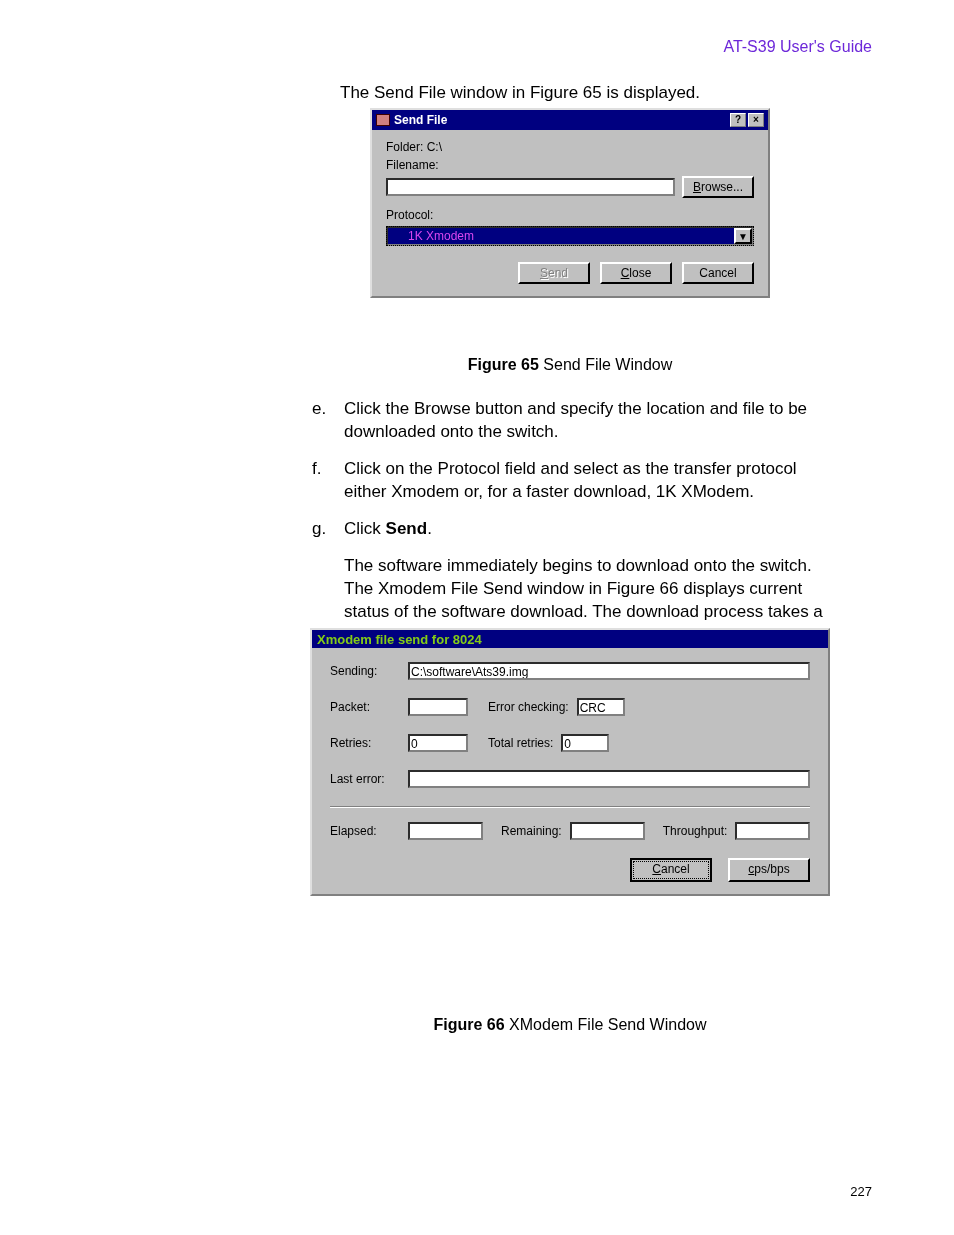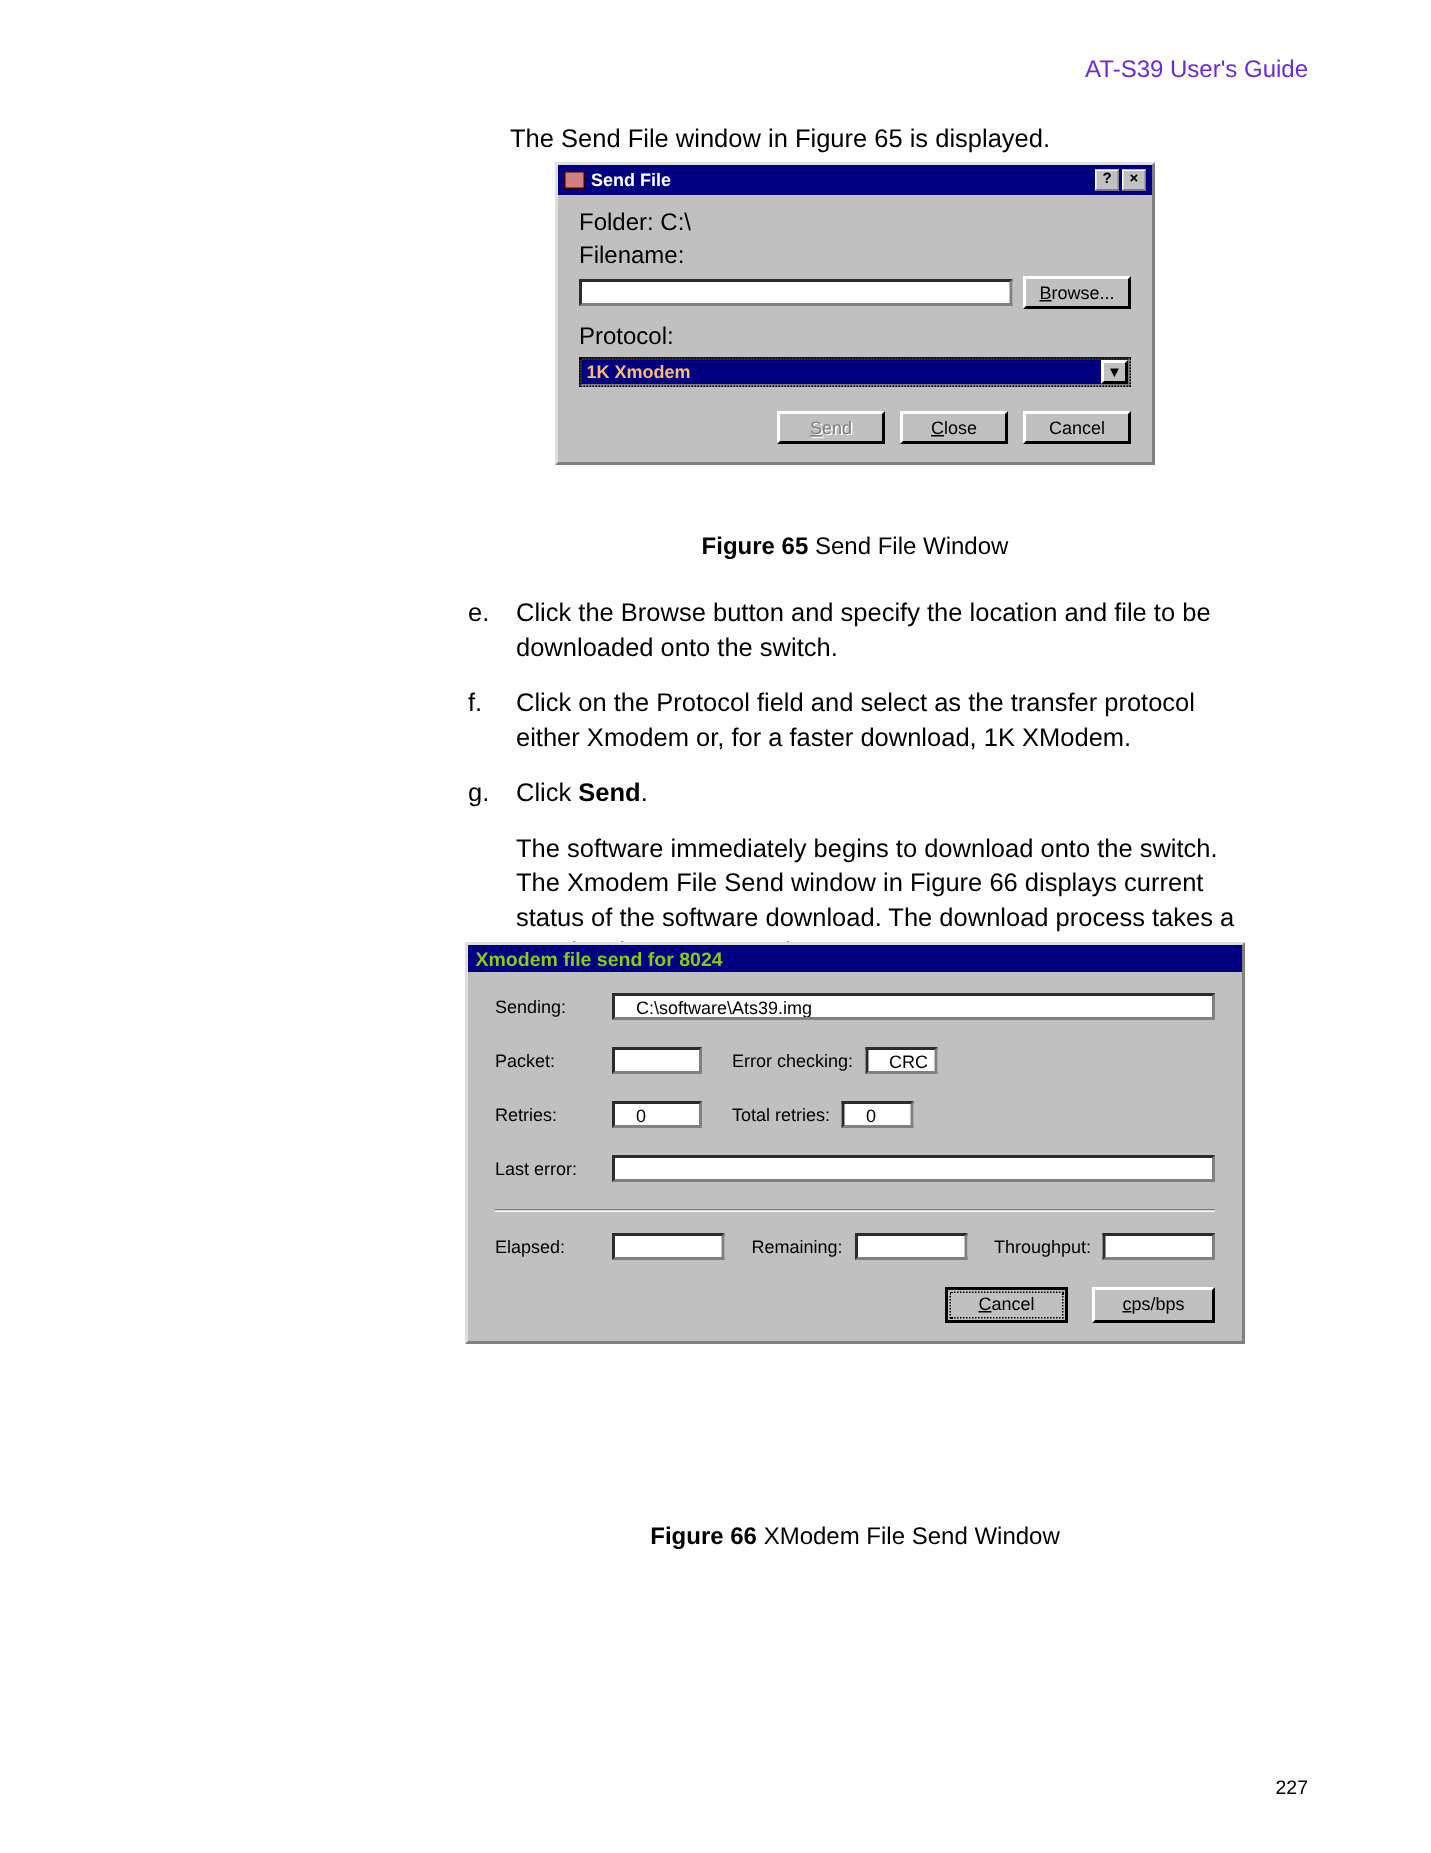--- a/index.html
+++ b/index.html
@@ -63,21 +63,21 @@
   .title-btn {
     width: 16px; height: 14px;
     background: #c0c0c0;
     border: 1px solid #808080;
     border-top-color: #fff; border-left-color: #fff;
     font-size: 10px; font-weight: bold; color: #000;
     text-align: center; line-height: 12px;
   }
   .sf-body { padding: 10px 14px 12px 14px; }
   .sf-row { margin-bottom: 4px; }
-  .sf-label { font-size: 16px; }
+  .sf-label { font-size: 12px; }
   .underline-first::first-letter { text-decoration: underline; }
   .sf-filename-row { display: flex; gap: 7px; align-items: center; margin-bottom: 10px; }
   .sf-input {
     flex: 1;
     background: #ffffff;
     border: 2px inset #808080;
     height: 18px;
     font-size: 12px;
     padding: 0 2px;
   }
@@ -96,24 +96,23 @@
     display: flex; align-items: stretch;
     border: 2px inset #808080;
     height: 20px; overflow: hidden;
     background: #ffffff;
     outline: 1px dotted #000;
     outline-offset: -1px;
   }
   .sf-protocol-value {
     flex: 1;
     background: #000080;
-    color: #fdba74;
-    font-size: 12px;
-    padding: 1px 3px;
-    font-weight: bold;
+    color: #d946ef;
+    font-size: 12px;
+    padding: 1px 20px;
   }
   .sf-protocol-arrow {
     width: 18px;
     background: #c0c0c0;
     border: 2px outset #fff;
     border-right-color:#505050; border-bottom-color:#505050;
     text-align: center; font-size: 10px; line-height: 14px;
   }
   .sf-btn-row { display: flex; justify-content: flex-end; gap: 10px; margin-top: 16px; }
   .li-row { display: flex; gap: 10px; margin-bottom: 14px; font-size: 17px; line-height: 1.35; }
@@ -137,21 +136,21 @@
     padding: 2px 5px; font-size: 13px; height: 18px;
   }
   .xm-body { padding: 14px 18px 12px 18px; }
   .xm-row { display: flex; align-items: center; margin-bottom: 18px; gap: 8px; }
   .xm-label { width: 70px; font-size: 12px; color: #000; }
   .xm-label-narrow { width: auto; white-space: nowrap; font-size: 12px; }
   .xm-field {
     background: #fff;
     border: 2px inset #808080;
     height: 18px; font-size: 12px;
-    padding: 0 14px; line-height: 16px;
+    padding: 0 1px; line-height: 16px;
     overflow: hidden; white-space: nowrap;
   }
   .xm-field.flex { flex: 1; }
   .xm-field.w60 { width: 60px; }
   .xm-field.w52 { width: 48px; }
   .xm-field.w110 { width: 110px; }
   .xm-field.w75 { width: 75px; }
   .xm-field.w220 { width: 220px; }
   .xm-sep { border: none; border-top: 1px solid #808080; border-bottom: 1px solid #fff; margin: 0 0 14px 0; }
   .xm-btn-row { display: flex; justify-content: flex-end; gap: 16px; margin-top: 10px; }

